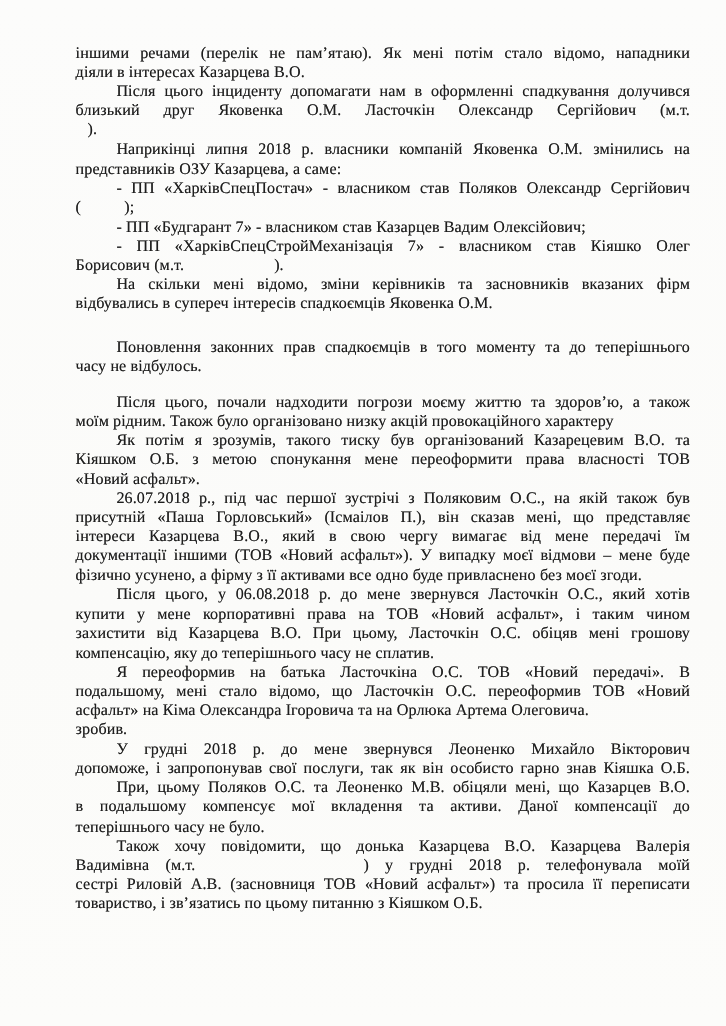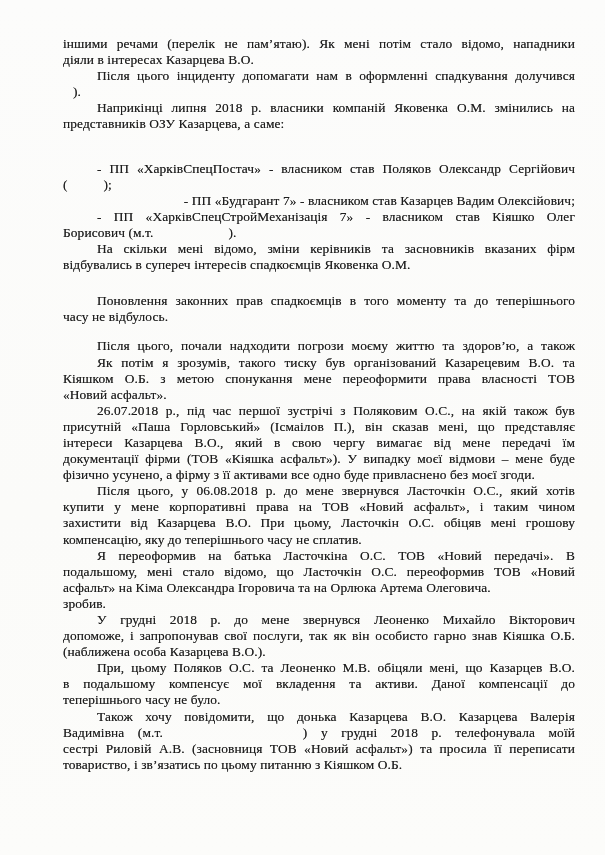--- a/index.html
+++ b/index.html
@@ -31,52 +31,53 @@
   .gap { display: inline-block; height: 1px; vertical-align: baseline; }
 </style>
 </head>
 <body>
 
 <div class="page">
   <div class="doc-body">
       <div class="line j">іншими речами (перелік не пам’ятаю). Як мені потім стало відомо, нападники</div>
       <div class="line">діяли в інтересах Казарцева В.О.</div>
       <div class="line j" style="padding-left: 34px;">Після цього інциденту допомагати нам в оформленні спадкування долучився</div>
+      <div class="line j">близький друг Яковенка О.М. Ласточкін Олександр Сергійович (м.т.</div>
       <div class="line" style="padding-left: 10px;">).</div>
       <div class="line j" style="padding-left: 34px;">Наприкінці липня 2018 р. власники компаній Яковенка О.М. змінились на</div>
       <div class="line">представників ОЗУ Казарцева, а саме:</div>
-      <div class="line j" style="padding-left: 34px; margin-top: 28px;">- ПП «ХарківСпецПостач» - власником став Поляков Олександр Сергійович</div>
+      <div class="line j" style="padding-left: 34px;">- ПП «ХарківСпецПостач» - власником став Поляков Олександр Сергійович</div>
       <div class="line">(<span class="gap" style="width: 36px;"></span>);</div>
-      <div class="line" style="padding-left: 34px; text-align: right;">- ПП «Будгарант 7» - власником став Казарцев Вадим Олексійович;</div>
+      <div class="line" style="padding-left: 34px;">- ПП «Будгарант 7» - власником став Казарцев Вадим Олексійович;</div>
       <div class="line j" style="padding-left: 34px;">- ПП «ХарківСпецСтройМеханізація 7» - власником став Кіяшко Олег</div>
       <div class="line">Борисович (м.т.<span class="gap" style="width: 75px;"></span>).</div>
       <div class="line j" style="padding-left: 34px;">На скільки мені відомо, зміни керівників та засновників вказаних фірм</div>
       <div class="line">відбувались в супереч інтересів спадкоємців Яковенка О.М.</div>
       <div class="line j" style="padding-left: 34px; margin-top: 20px;">Поновлення законних прав спадкоємців в того моменту та до теперішнього</div>
       <div class="line">часу не відбулось.</div>
       <div class="line j sb" style="padding-left: 34px;">Після цього, почали надходити погрози моєму життю та здоров’ю, а також</div>
+      <div class="line">моїм рідним. Також було організовано низку акцій провокаційного характеру</div>
       <div class="line j" style="padding-left: 34px;">Як потім я зрозумів, такого тиску був організований Казарецевим В.О. та</div>
       <div class="line j">Кіяшком О.Б. з метою спонукання мене переоформити права власності ТОВ</div>
       <div class="line">«Новий асфальт».</div>
       <div class="line j" style="padding-left: 34px;">26.07.2018 р., під час першої зустрічі з Поляковим О.С., на якій також був</div>
       <div class="line j">присутній «Паша Горловський» (Ісмаілов П.), він сказав мені, що представляє</div>
       <div class="line j">інтереси Казарцева В.О., який в свою чергу вимагає від мене передачі їм</div>
-      <div class="line j">документації фірми (ТОВ «Кіяшка асфальт»). У випадку моєї відмови – мене буде</div>
+      <div class="line j">документації іншими (ТОВ «Новий асфальт»). У випадку моєї відмови – мене буде</div>
       <div class="line">фізично усунено, а фірму з її активами все одно буде привласнено без моєї згоди.</div>
       <div class="line j" style="padding-left: 34px;">Після цього, у 06.08.2018 р. до мене звернувся Ласточкін О.С., який хотів</div>
       <div class="line j">купити у мене корпоративні права на ТОВ «Новий асфальт», і таким чином</div>
       <div class="line j">захистити від Казарцева В.О. При цьому, Ласточкін О.С. обіцяв мені грошову</div>
       <div class="line">компенсацію, яку до теперішнього часу не сплатив.</div>
       <div class="line j" style="padding-left: 34px;">Я переоформив на батька Ласточкіна О.С. ТОВ «Новий передачі». В</div>
       <div class="line j">подальшому, мені стало відомо, що Ласточкін О.С. переоформив ТОВ «Новий</div>
       <div class="line">асфальт» на Кіма Олександра Ігоровича та на Орлюка Артема Олеговича.</div>
       <div class="line">зробив.</div>
       <div class="line j" style="padding-left: 34px;">У грудні 2018 р. до мене звернувся Леоненко Михайло Вікторович</div>
       <div class="line j">допоможе, і запропонував свої послуги, так як він особисто гарно знав Кіяшка О.Б.</div>
-      <div class="line">(наближена особа Казарцева В.О.).</div>
       <div class="line j" style="padding-left: 34px;">При, цьому Поляков О.С. та Леоненко М.В. обіцяли мені, що Казарцев В.О.</div>
       <div class="line j">в подальшому компенсує мої вкладення та активи. Даної компенсації до</div>
       <div class="line">теперішнього часу не було.</div>
       <div class="line j" style="padding-left: 34px;">Також хочу повідомити, що донька Казарцева В.О. Казарцева Валерія</div>
       <div class="line j">Вадимівна (м.т.<span class="gap" style="width: 140px;"></span>) у грудні 2018 р. телефонувала моїй</div>
       <div class="line j">сестрі Риловій А.В. (засновниця ТОВ «Новий асфальт») та просила її переписати</div>
       <div class="line">товариство, і зв’язатись по цьому питанню з Кіяшком О.Б.</div>
     </div>
 </div>
 

